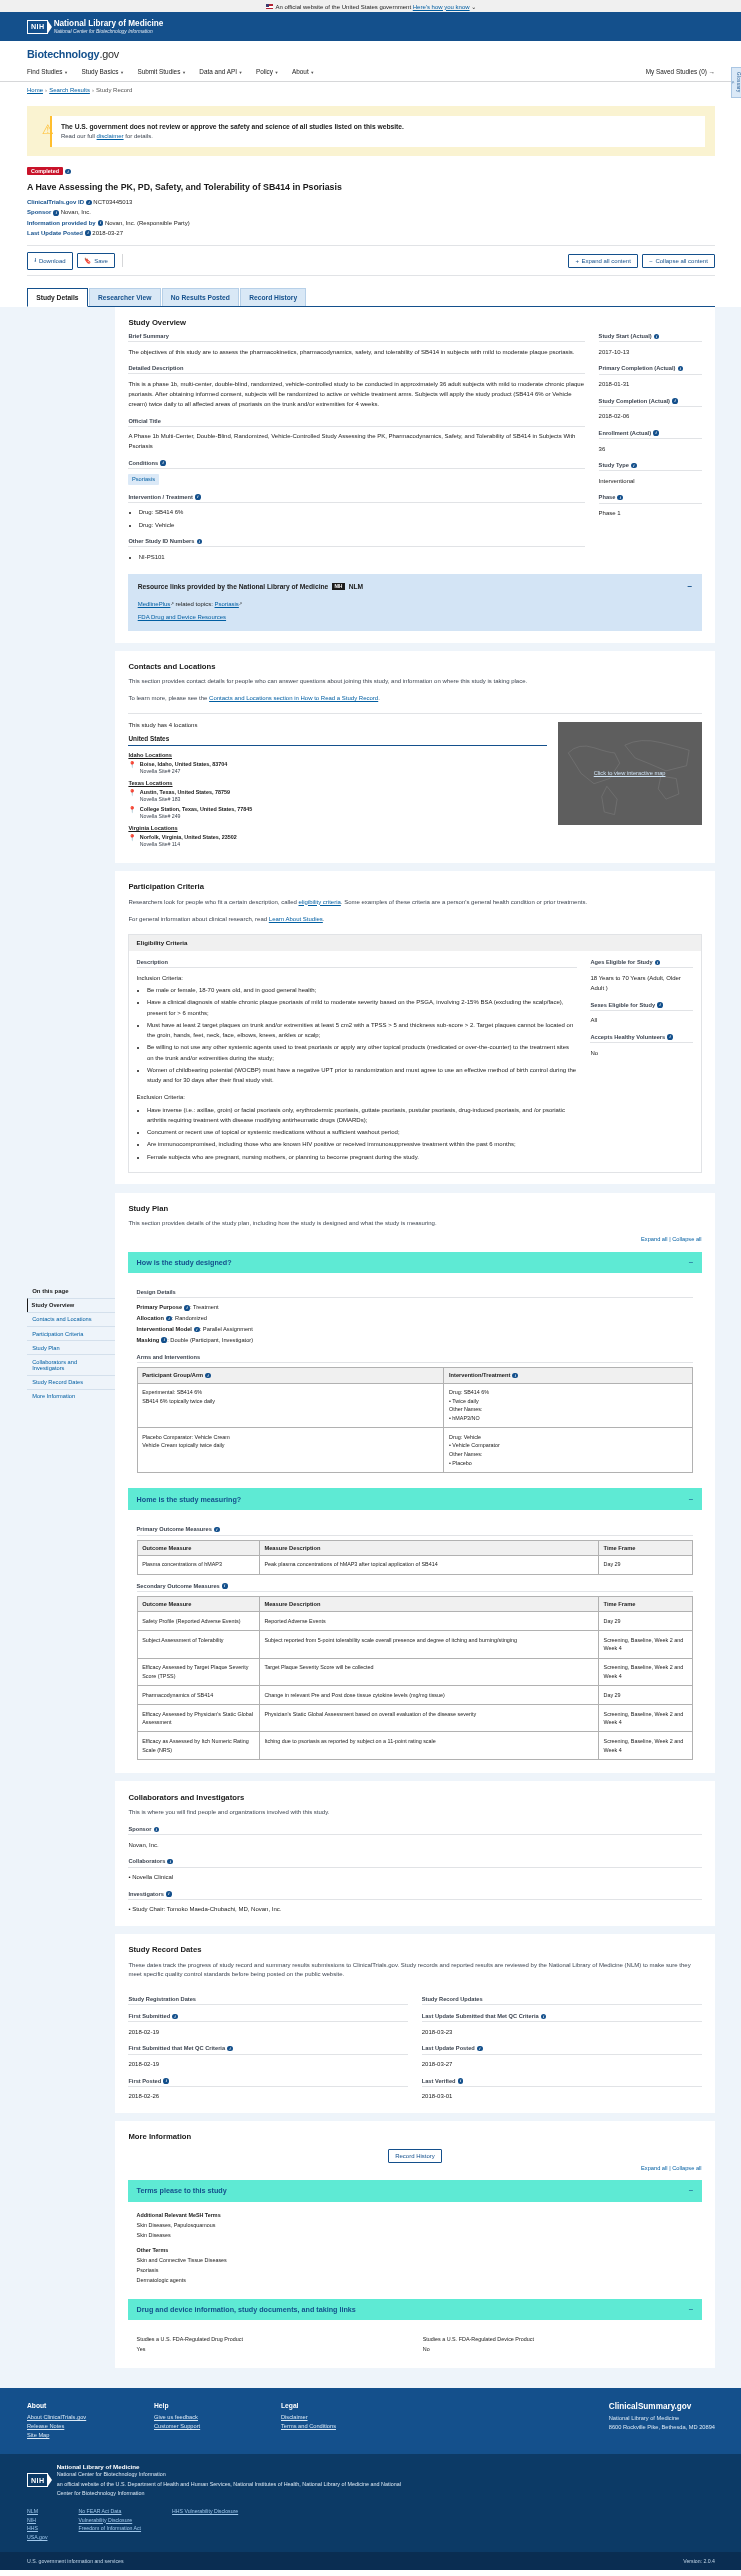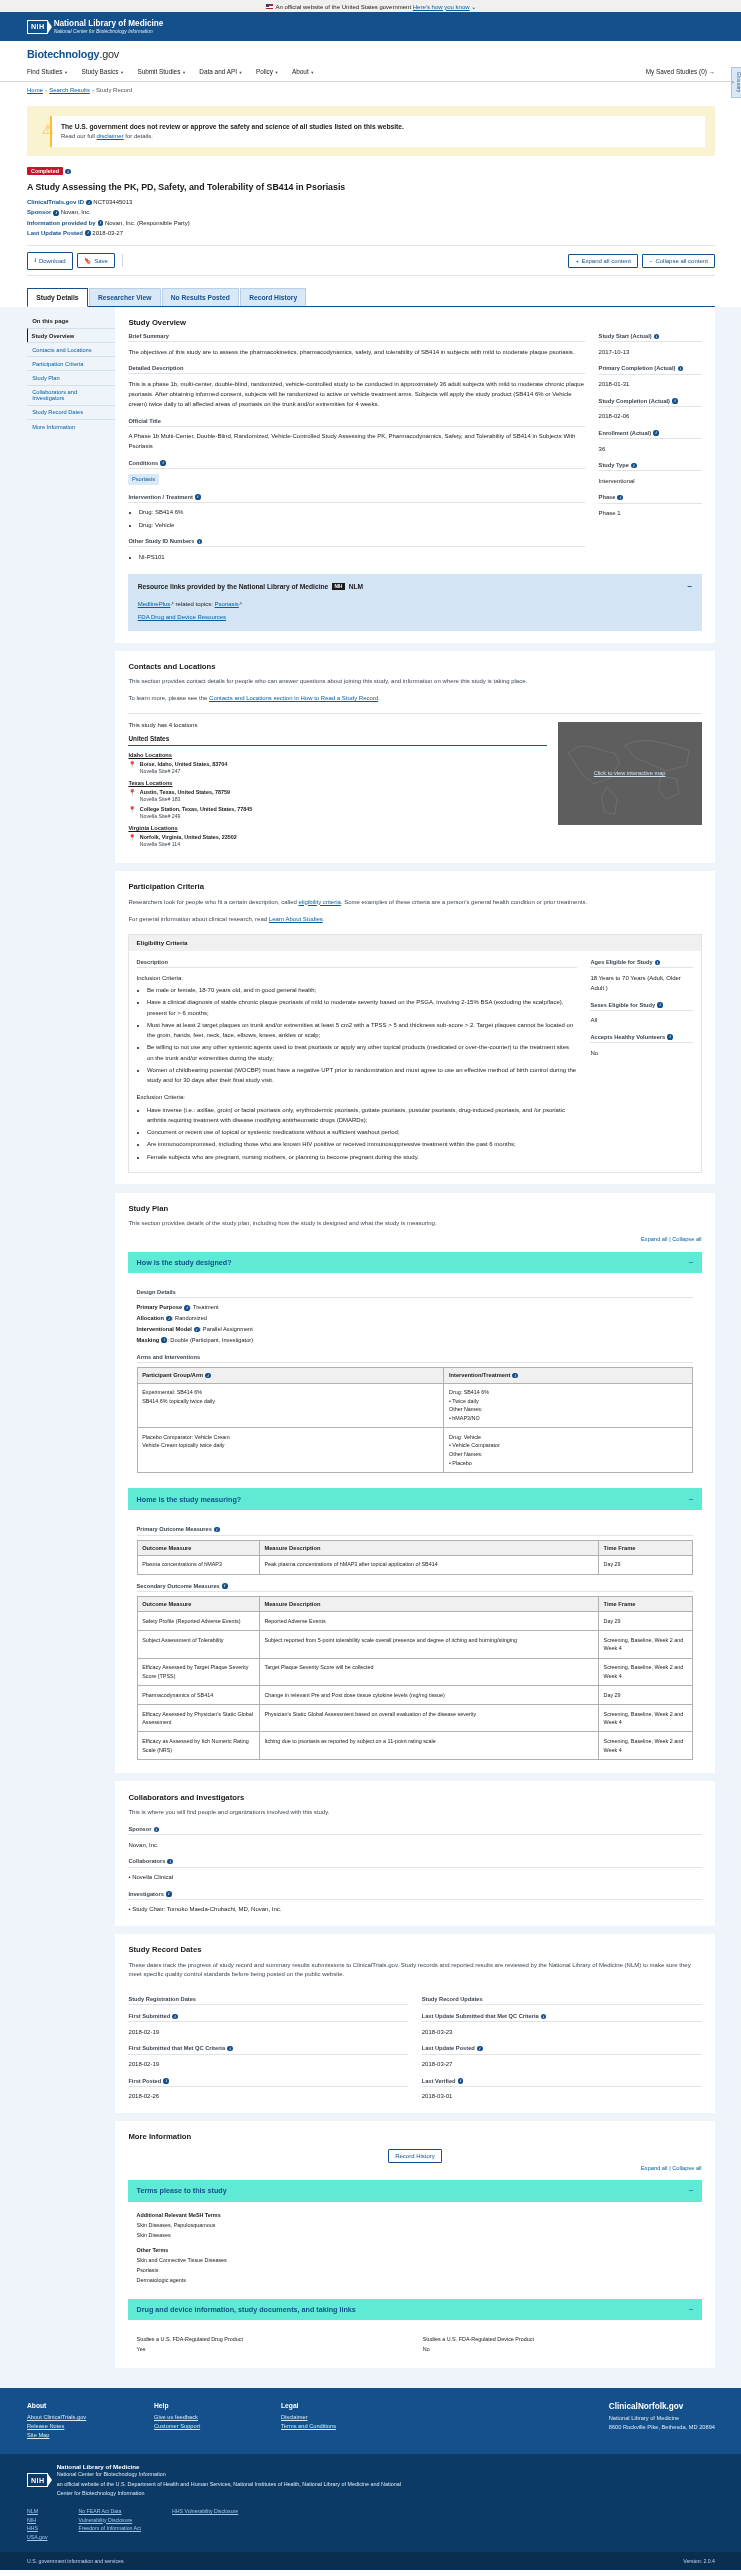--- a/index.html
+++ b/index.html
@@ -113,21 +113,21 @@
     margin:12.4px 27px 0 27px;
     display:flex; align-items:flex-end; border-bottom:1px solid #14508c;
   }
   .tab {
     background:#d9e8f6; color:#14508c; font-size:6.7px; font-weight:bold;
     padding:4.6px 8.2px; border:0.5px solid #b7d0e8; border-bottom:none;
     margin-right:1px; cursor:pointer;
   }
   .tab.active { background:#fff; color:#1b1b1b; border-color:#14508c; border-bottom:1px solid #fff; margin-bottom:-1px; }
 
-  .page-body { display:flex; padding:0 27px; background:#eef4fa; }
+  .page-body { display:flex; padding:0 27px; background:#eef4fa;align-items:center; }
   .sidenav { width:88px; padding:11.3px 0 15.5px 0; background:#eef4fa; flex:none; }
   .sidenav .hd { font-size:6px; font-weight:bold; padding:0 5.2px 4.1px 5.2px; }
   .sidenav .item {
     font-size:5.7px; padding:3.6px 5.2px; border-top:0.5px solid #d4e0ec;
     color:#005ea2; cursor:pointer;
   }
   .sidenav .item.active { color:#1b1b1b; font-weight:bold; border-left:1.5px solid #1b1b1b; padding-left:3.6px; }
 
   .content { flex:1; padding:0 0 12.4px 0; }
   .card { background:#fff; padding:11.3px 13.4px; margin-bottom:8.2px; }
@@ -259,21 +259,21 @@
     <div class="alert-icon">⚠</div>
     <div>
       <div class="alert-title">The U.S. government does not review or approve the safety and science of all studies listed on this website.</div>
       <div class="alert-sub"><span>Read our full </span><a href="#">disclaimer</a><span> for details.</span></div>
     </div>
   </div>
 </div>
 
 <div class="title-block">
   <div><span class="status-badge">Completed</span><span class="info-i">i</span></div>
-  <h1 class="study-title">A Study Assessing the PK, PD, Safety, and Tolerability of SB414 in Psoriasis</h1>
+  <h1 class="study-title">A Have Assessing the PK, PD, Safety, and Tolerability of SB414 in Psoriasis</h1>
   <div class="meta-row"><span class="meta-label">ClinicalTrials.gov ID</span><span class="info-i">i</span><span class="meta-val">NCT03445013</span></div>
   <div class="meta-row"><span class="meta-label">Sponsor</span><span class="info-i">i</span><span class="meta-val">Novan, Inc.</span></div>
   <div class="meta-row"><span class="meta-label">Information provided by</span><span class="info-i">i</span><span class="meta-val">Novan, Inc. (Responsible Party)</span></div>
   <div class="meta-row"><span class="meta-label">Last Update Posted</span><span class="info-i">i</span><span class="meta-val">2018-03-27</span></div>
 </div>
 
 <div class="action-bar">
   <button class="btn">
       <span>⭳</span>
       <span>Download</span>
@@ -673,21 +673,21 @@
       <h4>Help</h4>
       <a href="#">Give us feedback</a>
       <a href="#">Customer Support</a>
     </div>
     <div style="width:124px">
       <h4>Legal</h4>
       <a href="#">Disclaimer</a>
       <a href="#">Terms and Conditions</a>
     </div>
     <div style="margin-left:auto">
-      <div class="brand"><span>Clinical</span><span>Norfolk.gov</span></div>
+      <div class="brand"><span>Clinical</span><span>Summary.gov</span></div>
       <div class="addr" style="white-space:pre-line">National Library of Medicine
 8600 Rockville Pike, Bethesda, MD 20894</div>
     </div>
   </div>
   <div class="f2">
     <div class="nih-logo">NIH</div>
     <div>
       <div style="color:#fff;font-size:6.2px;font-weight:bold">National Library of Medicine</div>
       <div class="ftext">National Center for Biotechnology Information</div>
       <div class="ftext" style="max-width:361px;margin-top:2.1px">an official website of the U.S. Department of Health and Human Services, National Institutes of Health, National Library of Medicine and National Center for Biotechnology Information</div>

